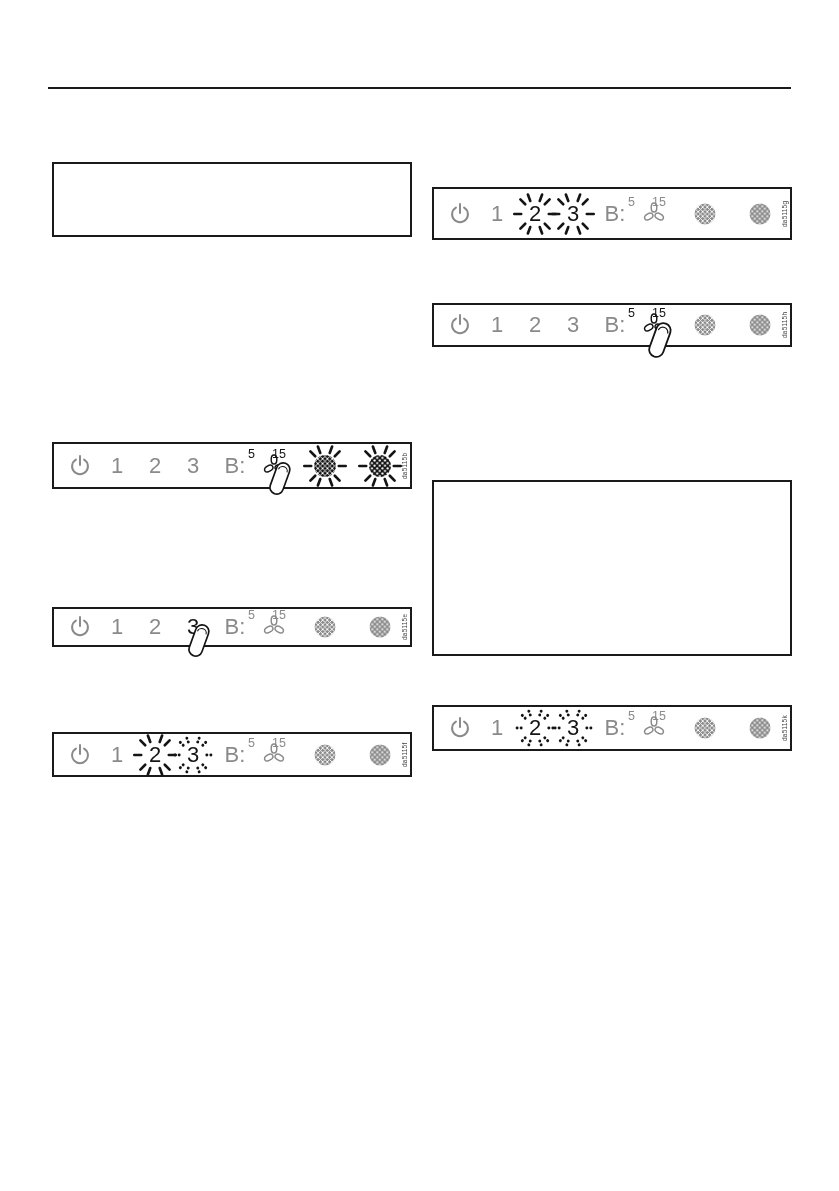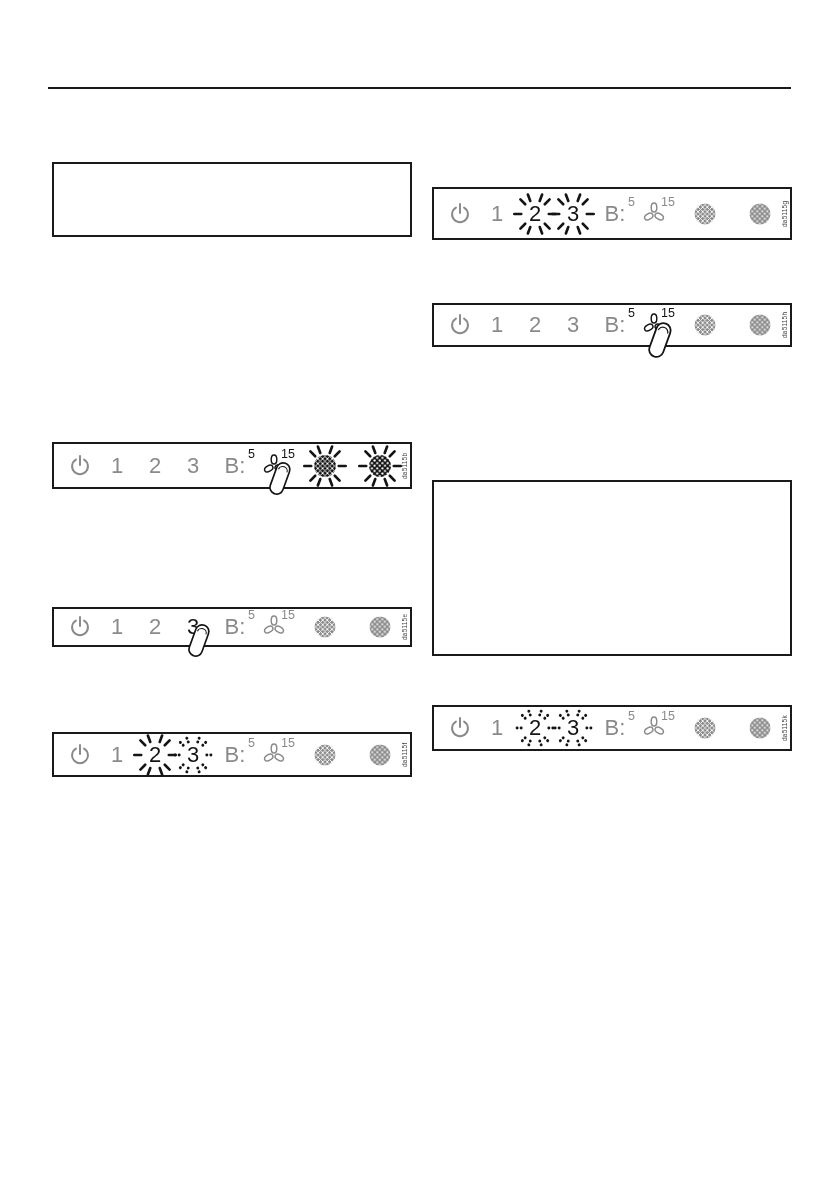--- a/index.html
+++ b/index.html
@@ -14,21 +14,21 @@
   .dg{font-size:22px;color:#8a8a8a;line-height:1;}
   .dg.on{color:#141414;}
   .pw{width:25px;height:25px;stroke:#8a8a8a;fill:none;stroke-width:1.9;stroke-linecap:round;}
   .blink{position:relative;width:46px;height:46px;display:flex;align-items:center;justify-content:center;}
   .rays{position:absolute;inset:0;width:100%;height:100%;stroke:#141414;stroke-width:2.3;stroke-linecap:round;fill:none;}
   .rays.dot{stroke-dasharray:0.1 3.4;stroke-width:2.5;}
   .fangrp{position:relative;display:block;width:58px;height:34px;color:#8a8a8a;}
   .fangrp.on{color:#141414;}
   .f5,.f15{position:absolute;top:-1px;font-size:12.5px;line-height:1;color:inherit;}
   .f5{left:3px;}
-  .f15{right:8px;}
+  .f15{right:17px;}
   .fan{position:absolute;left:50%;top:4px;transform:translateX(-50%);width:25px;height:25px;stroke:currentColor;fill:none;stroke-width:1.4;}
   .finger{position:absolute;transform:translateX(-50%);z-index:3;}
   .code{
     position:absolute;right:2px;top:0;bottom:0;z-index:2;
     display:flex;align-items:center;justify-content:center;
     writing-mode:vertical-rl;transform:rotate(180deg);
     font-size:6.5px;color:#444;letter-spacing:.2px;white-space:nowrap;
   }
 </style>
 </head>

